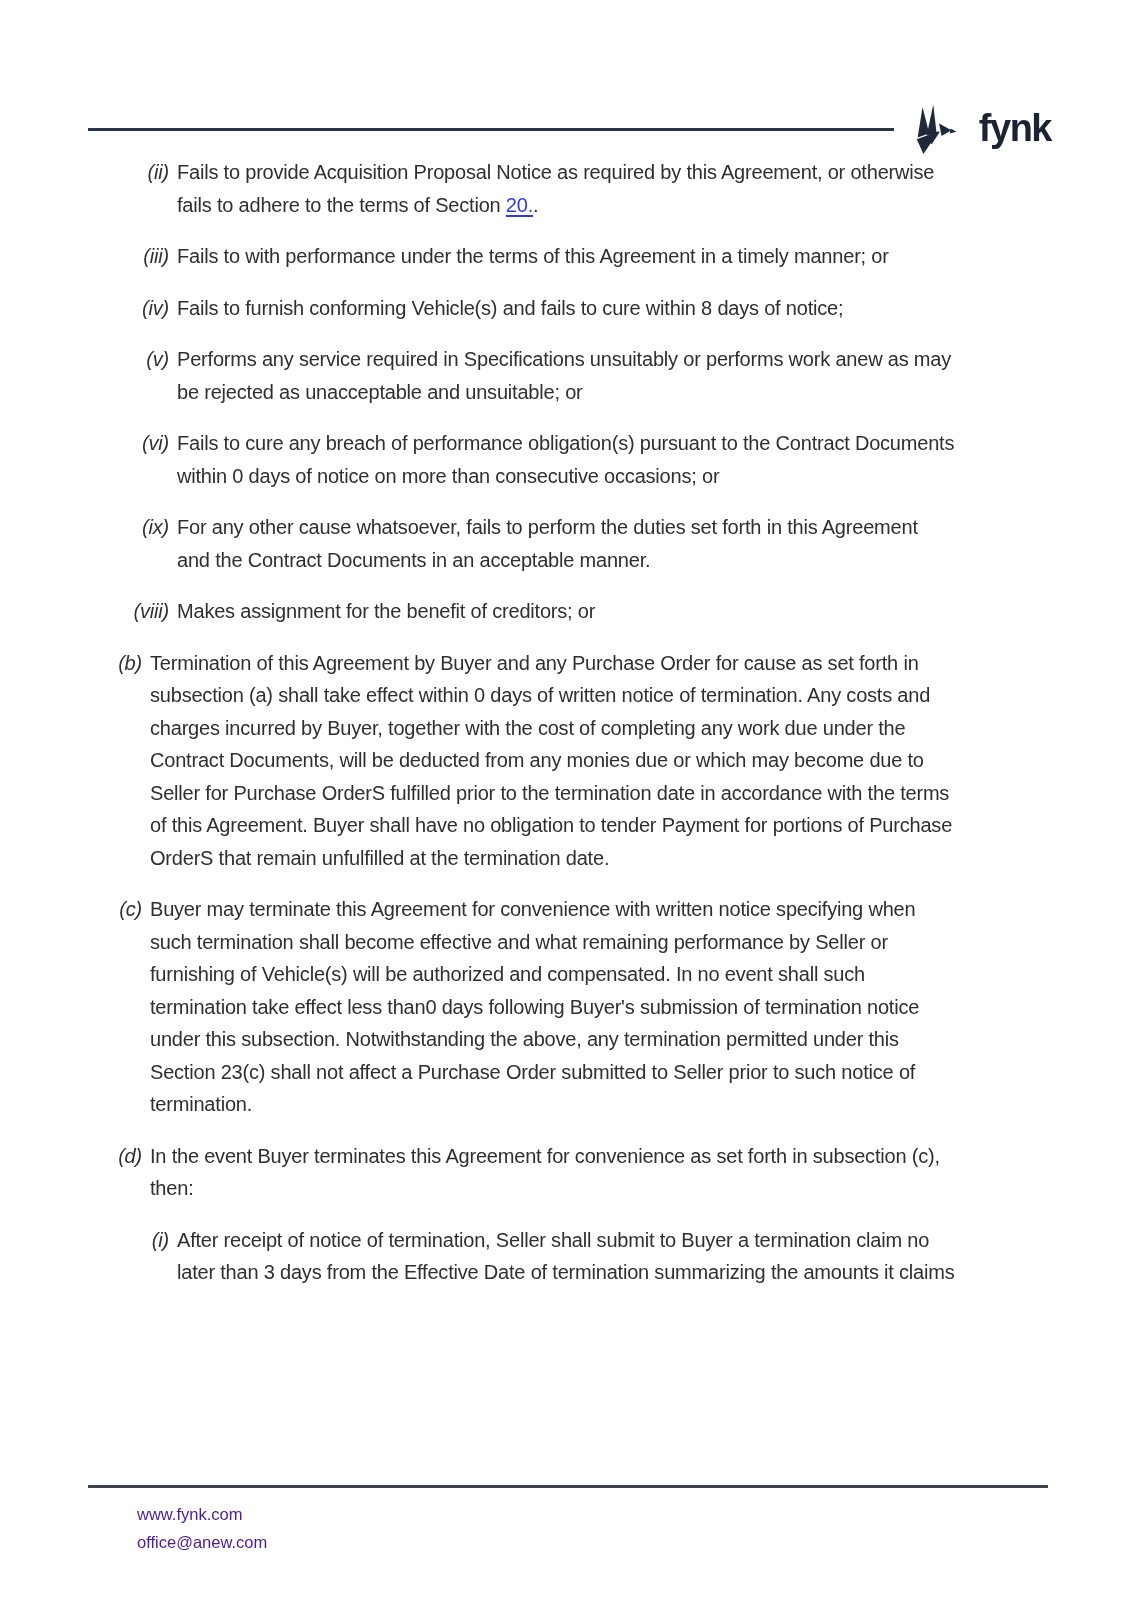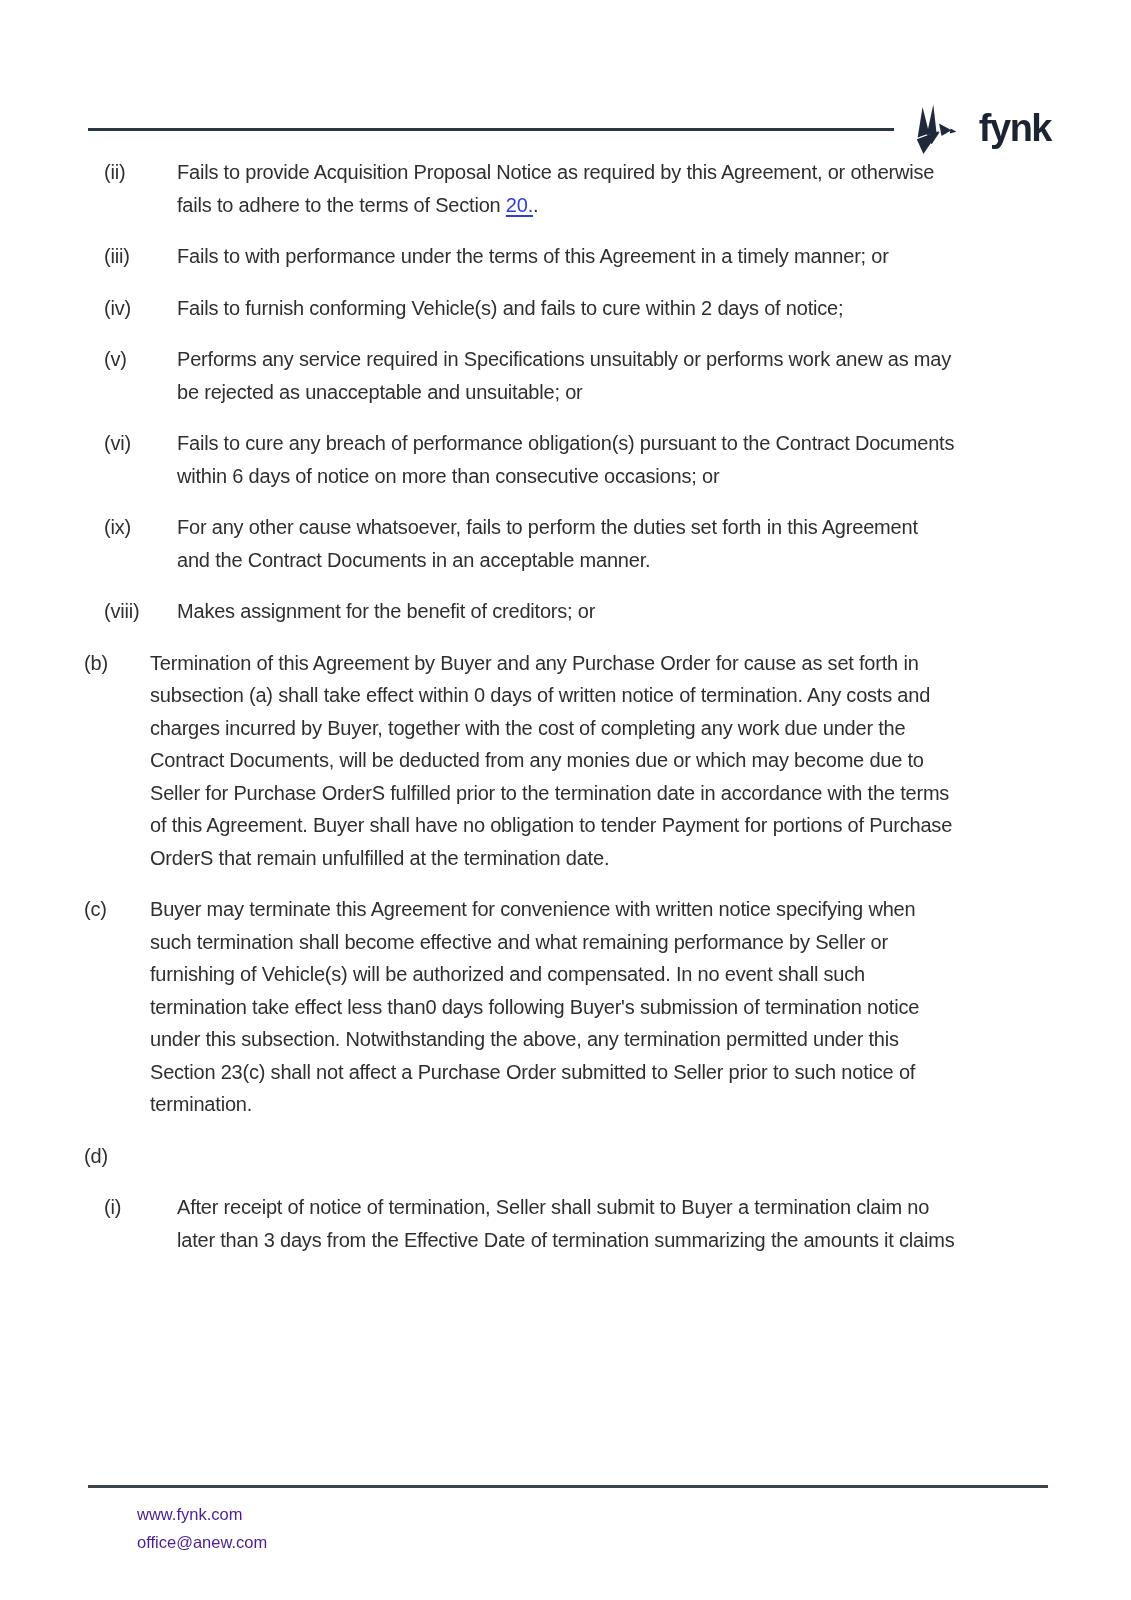--- a/index.html
+++ b/index.html
@@ -30,21 +30,21 @@
   }
 
   
   .content { position: absolute; top: 156px; left: 0; right: 0; }
   .para {
     display: flex; align-items: flex-start;
     margin-bottom: 19px;
     font-size: 20px; line-height: 32.5px; letter-spacing: -0.2px;
     color: #2f2f2f;
   }
-  .para .marker { flex: 0 0 auto; text-align: left; white-space: pre; }
+  .para .marker { flex: 0 0 auto; text-align: right; white-space: pre; font-style: italic; }
   .para.sub  { padding-left: 104px; }
   .para.sub .marker  { width: 65px; }
   .para.main { padding-left: 84px; }
   .para.main .marker { width: 58px; }
   .para .ptext { margin-left: 8px; white-space: pre; }
   .doclink { text-decoration: underline; text-underline-offset: 3px; }
 
   
   .footer-rule {
     position: absolute; left: 88px; top: 1485px;
@@ -86,33 +86,33 @@
 fails to adhere to the terms of Section </span><a class="doclink" href="#" style="color:#2f3fd3">20.</a><span>.</span></span>
     </div>
 
     <div class="para sub">
       <span class="marker">(iii)</span>
       <span class="ptext">Fails to with performance under the terms of this Agreement in a timely manner; or</span>
     </div>
 
     <div class="para sub">
       <span class="marker">(iv)</span>
-      <span class="ptext">Fails to furnish conforming Vehicle(s) and fails to cure within 2 days of notice;</span>
+      <span class="ptext">Fails to furnish conforming Vehicle(s) and fails to cure within 8 days of notice;</span>
     </div>
 
     <div class="para sub">
       <span class="marker">(v)</span>
       <span class="ptext">Performs any service required in Specifications unsuitably or performs work anew as may
 be rejected as unacceptable and unsuitable; or</span>
     </div>
 
     <div class="para sub">
       <span class="marker">(vi)</span>
       <span class="ptext">Fails to cure any breach of performance obligation(s) pursuant to the Contract Documents
-within 6 days of notice on more than consecutive occasions; or</span>
+within 0 days of notice on more than consecutive occasions; or</span>
     </div>
 
 
     <div class="para sub">
       <span class="marker">(ix)</span>
       <span class="ptext">For any other cause whatsoever, fails to perform the duties set forth in this Agreement
 and the Contract Documents in an acceptable manner.</span>
     </div>
 
     <div class="para sub">
@@ -137,20 +137,22 @@
 such termination shall become effective and what remaining performance by Seller or
 furnishing of Vehicle(s) will be authorized and compensated. In no event shall such
 termination take effect less than0 days following Buyer's submission of termination notice
 under this subsection. Notwithstanding the above, any termination permitted under this
 Section 23(c) shall not affect a Purchase Order submitted to Seller prior to such notice of
 termination.</span>
     </div>
 
     <div class="para main">
       <span class="marker">(d)</span>
+      <span class="ptext">In the event Buyer terminates this Agreement for convenience as set forth in subsection (c),
+then:</span>
     </div>
 
     <div class="para sub">
       <span class="marker">(i)</span>
       <span class="ptext">After receipt of notice of termination, Seller shall submit to Buyer a termination claim no
 later than 3 days from the Effective Date of termination summarizing the amounts it claims</span>
     </div>
 
   </div>
 

